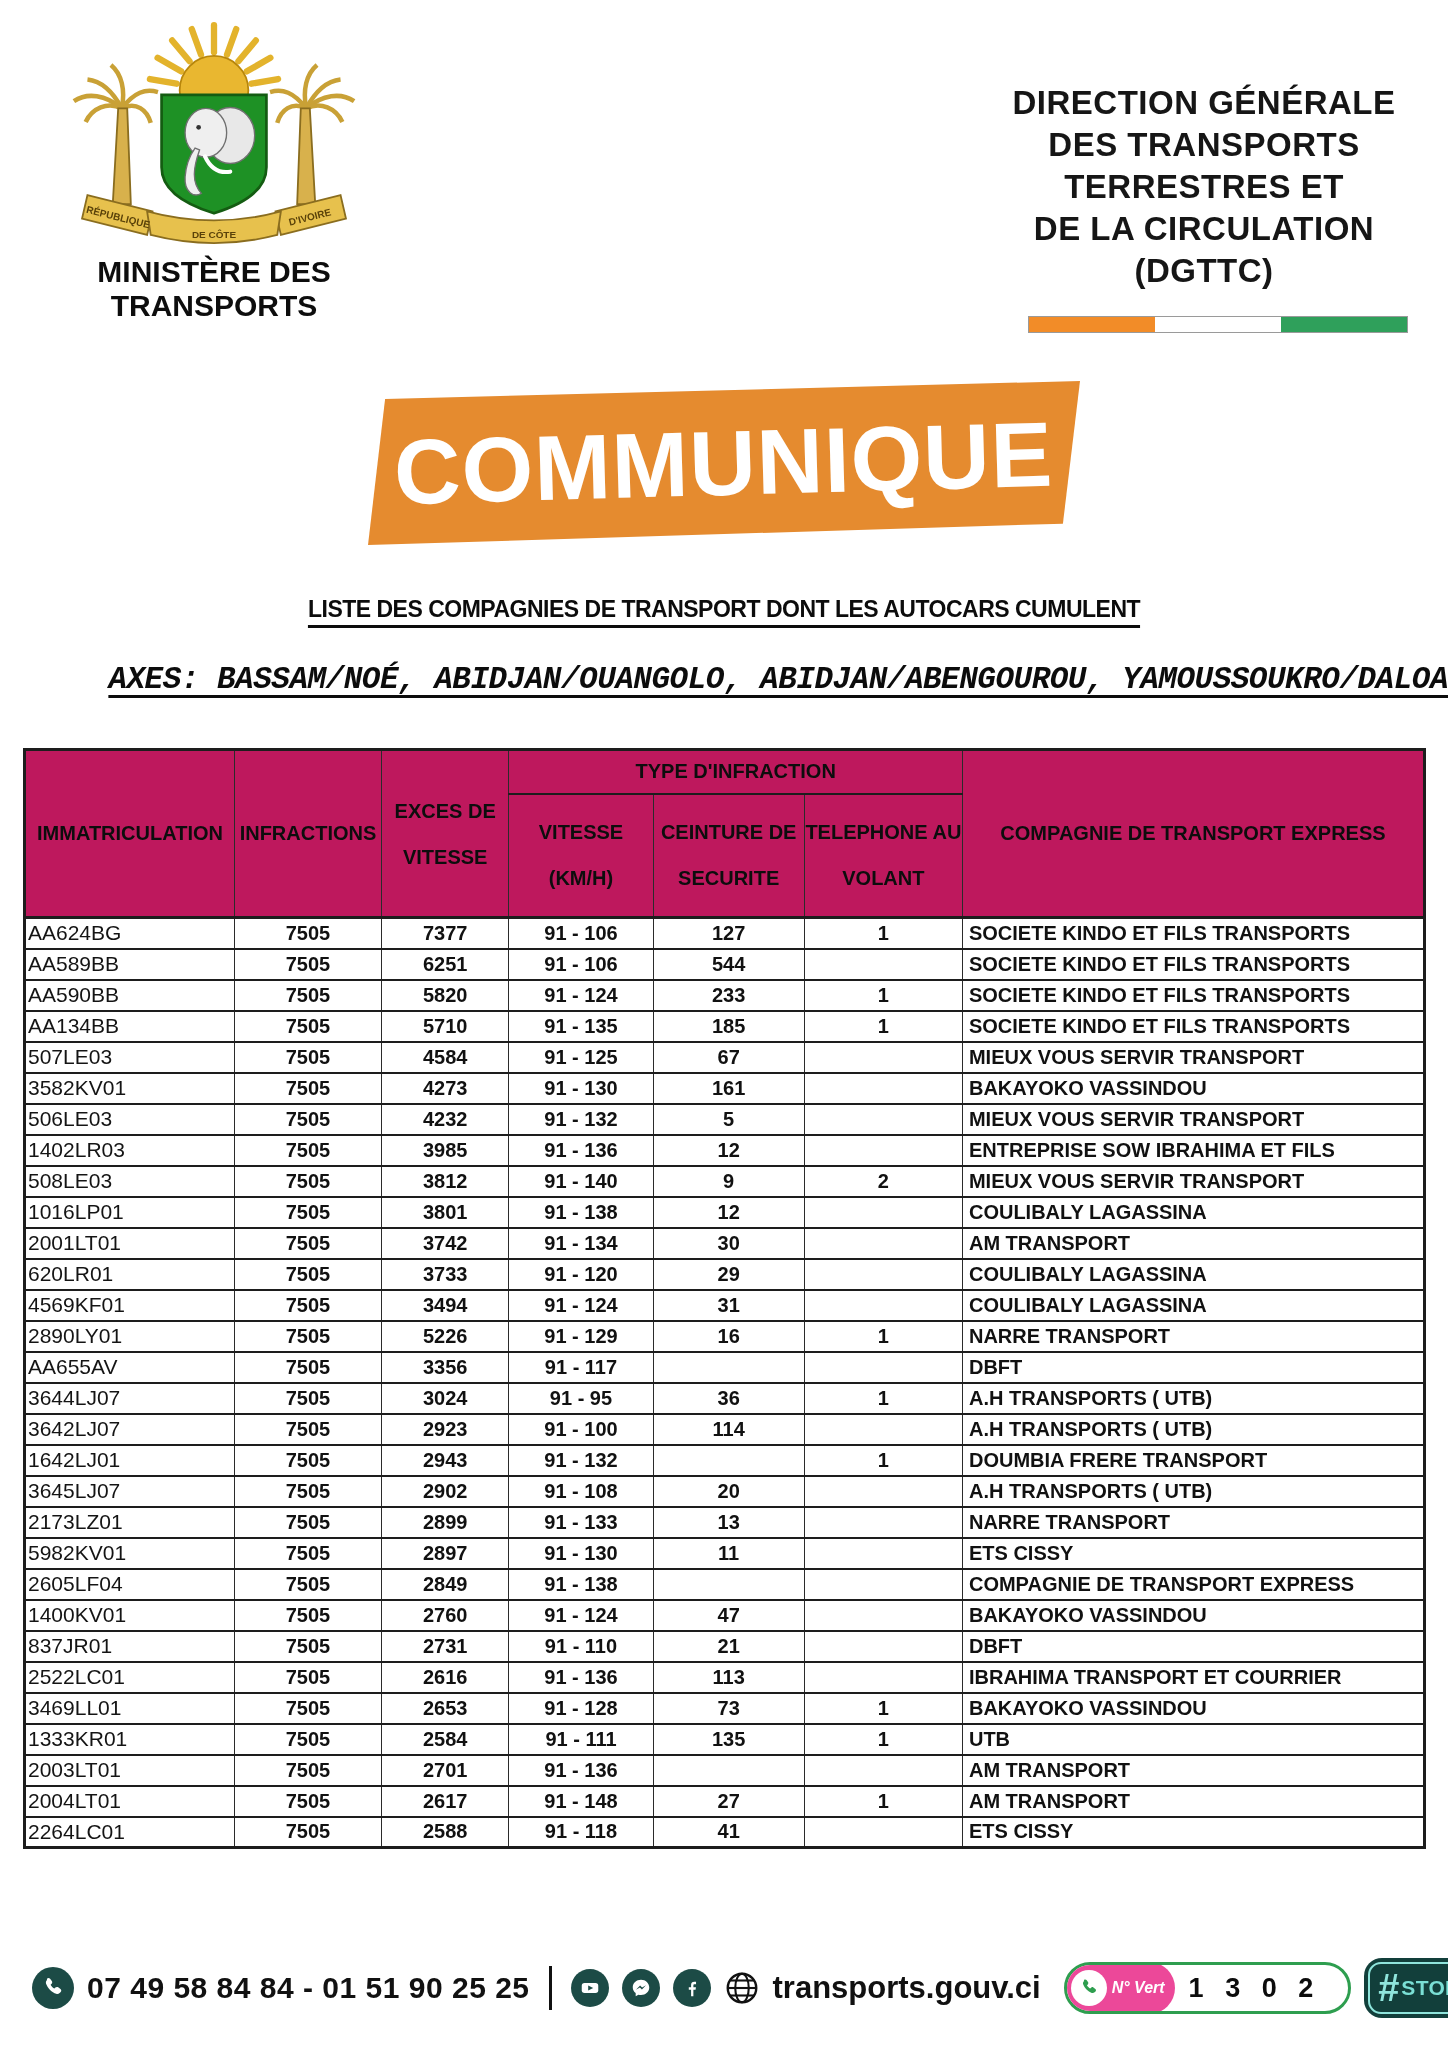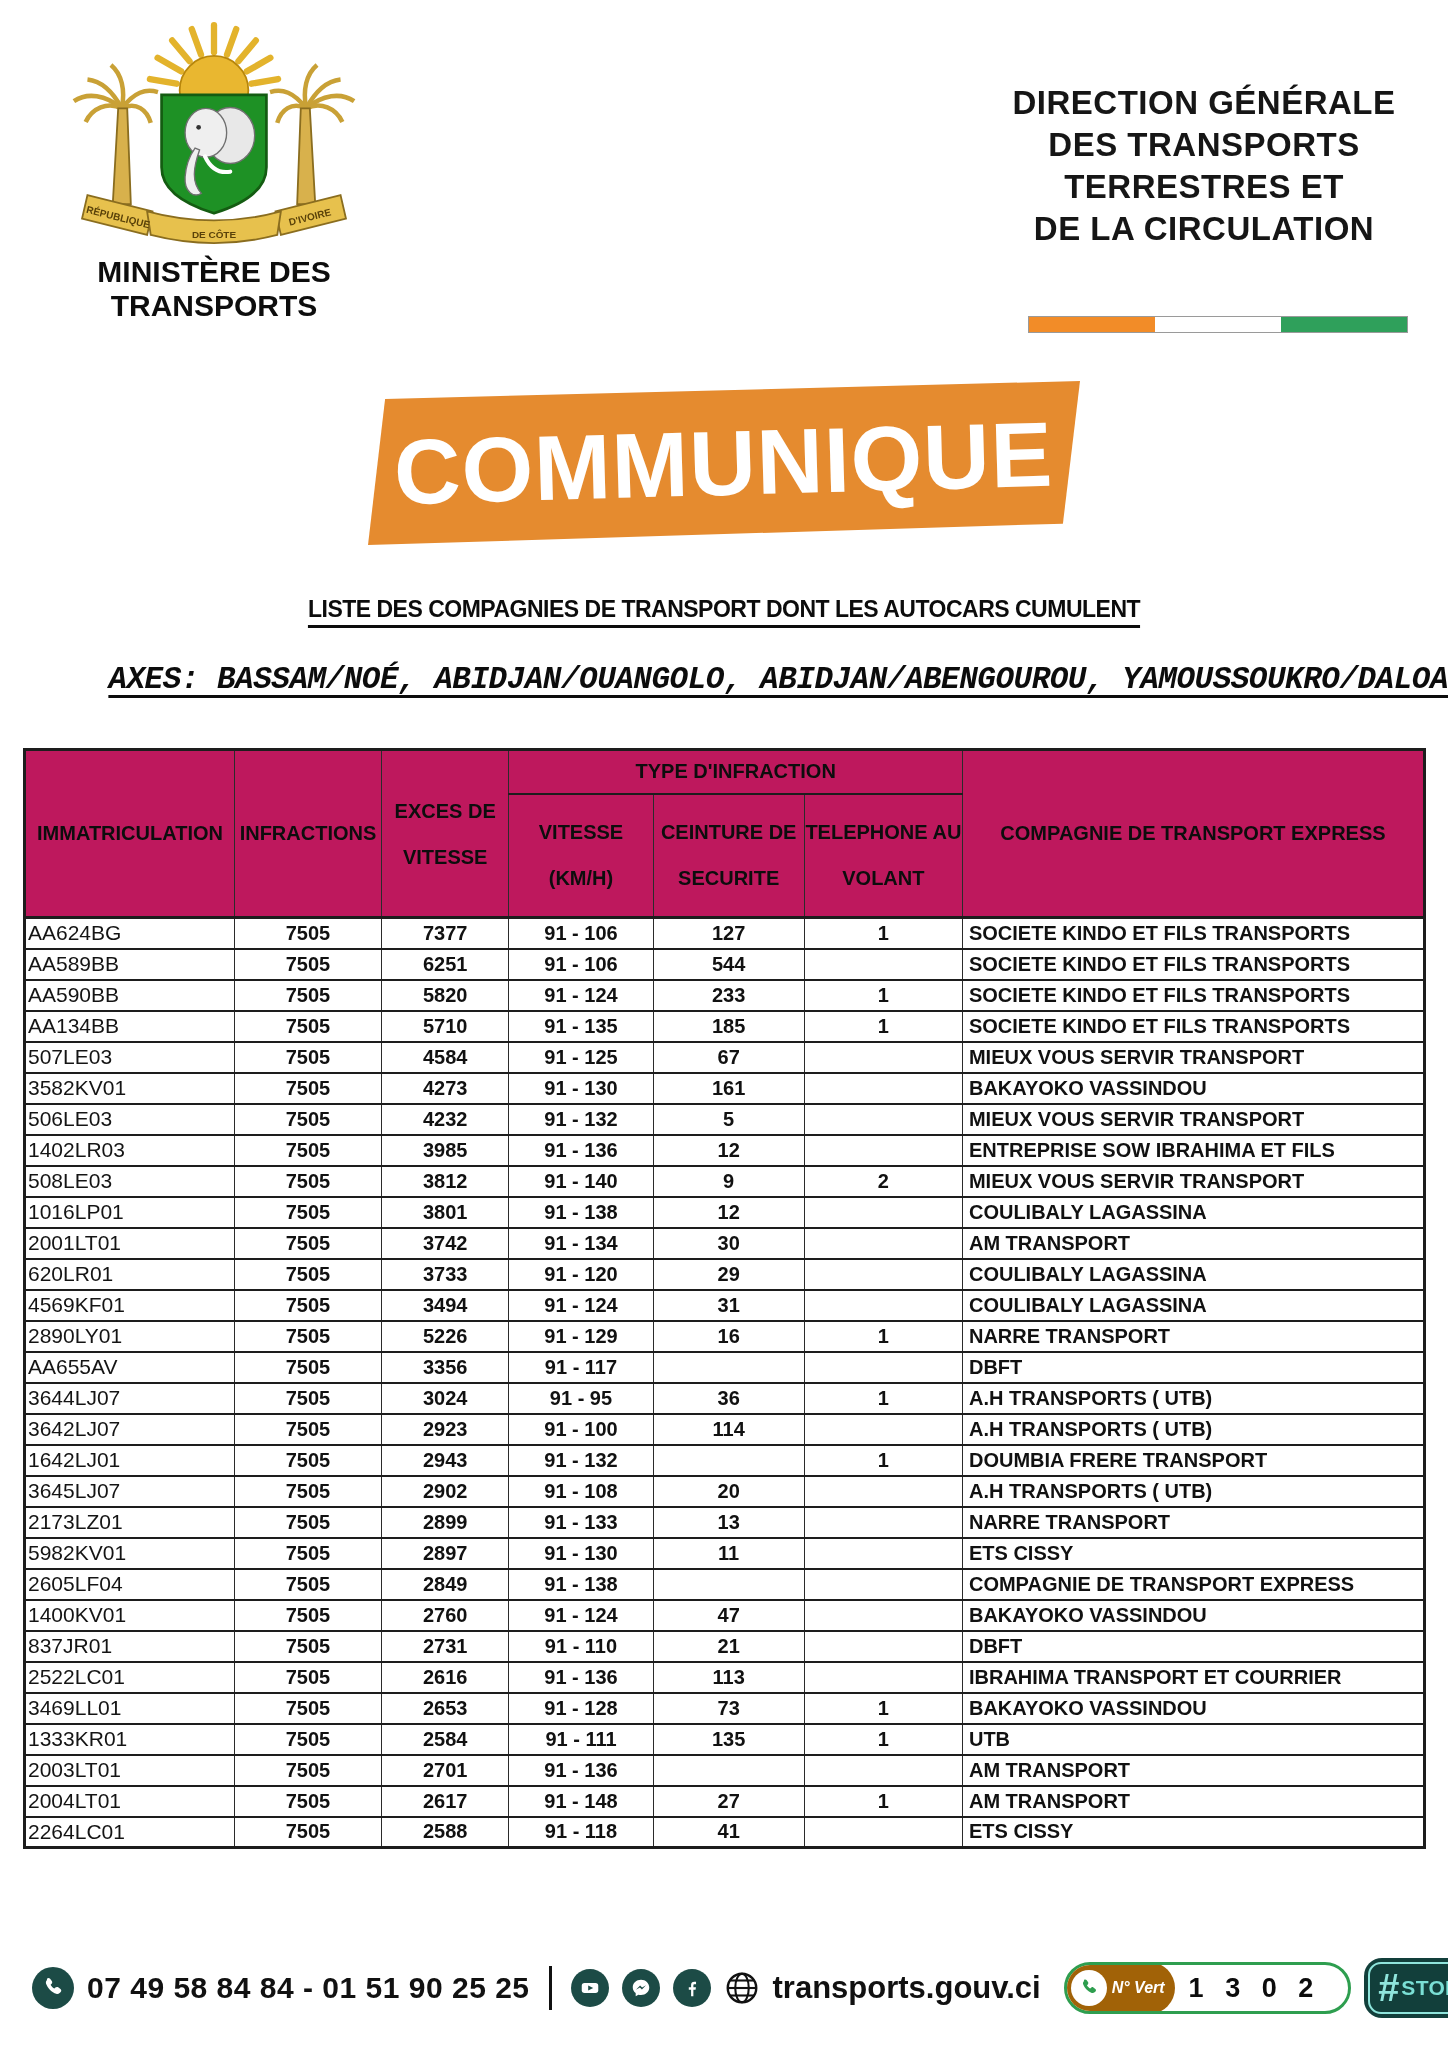--- a/index.html
+++ b/index.html
@@ -82,21 +82,21 @@
   .circle-icon.big { width:42px; height:42px; }
   .phones { font-size:30px; font-weight:bold; letter-spacing:0.5px; white-space:nowrap; }
   .vsep { width:3px; height:44px; background:#111; margin:0 6px; flex:0 0 auto; }
   .website { font-size:31px; font-weight:bold; white-space:nowrap; }
 
   .nvert {
     height:52px; border:3px solid #2E9E4F; border-radius:28px; background:#fff;
     display:flex; align-items:center; overflow:hidden; flex:0 0 auto; margin-left:10px;
   }
   .nvert-left {
-    background:#a16207; height:52px; border-radius:26px; display:flex; align-items:center;
+    background:#ec4899; height:52px; border-radius:26px; display:flex; align-items:center;
     padding:0 10px 0 5px; gap:5px; margin:-1px 0 -1px -1px;
   }
   .nvert-phone {
     width:36px; height:36px; background:#fff; border-radius:50%;
     display:flex; align-items:center; justify-content:center;
   }
   .nvert-label { color:#fff; font-size:16px; font-weight:bold; font-style:italic; white-space:nowrap; }
   .nvert-number { font-size:27px; font-weight:bold; letter-spacing:7px; padding:0 28px 0 14px; color:#0c0c0c; white-space:nowrap; }
 
   .stop {
@@ -170,20 +170,21 @@
       </g>
     </svg>
     <div class="ministry">MINISTÈRE DES TRANSPORTS</div>
   </div>
 
   <div class="direction-block">
     <div>DIRECTION GÉNÉRALE</div>
     <div>DES TRANSPORTS</div>
     <div>TERRESTRES ET</div>
     <div>DE LA CIRCULATION</div>
+    <div>(DGTTC)</div>
   </div>
   <div class="flag-bar">
     <div class="seg" style="background:#F28C28;"></div>
     <div class="seg" style="background:#FFFFFF;"></div>
     <div class="seg" style="background:#2FA05B;"></div>
   </div>
 
   <div class="banner" style="background:#E58B2F;">
     <span>COMMUNIQUE</span>
   </div>

